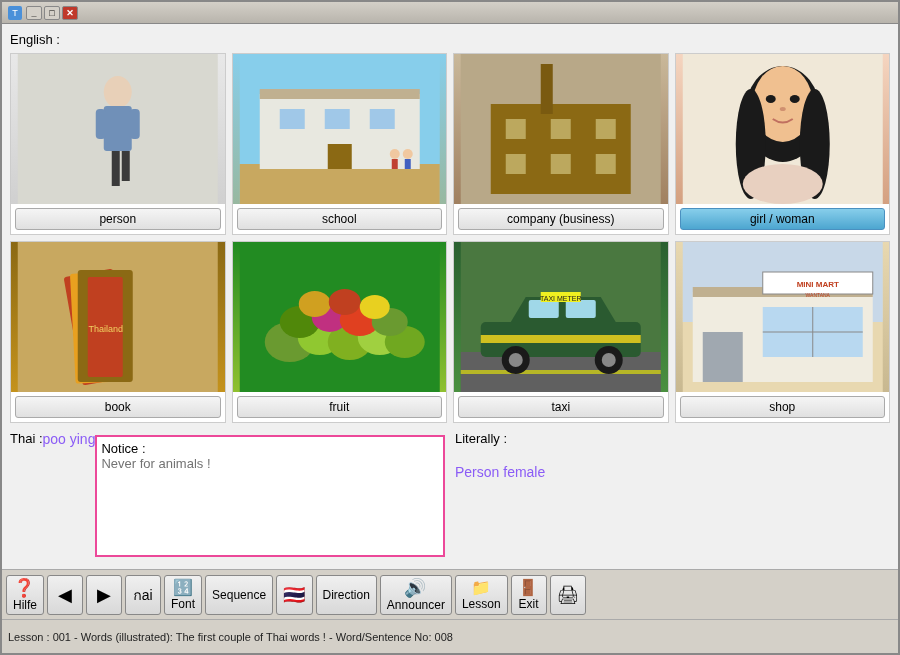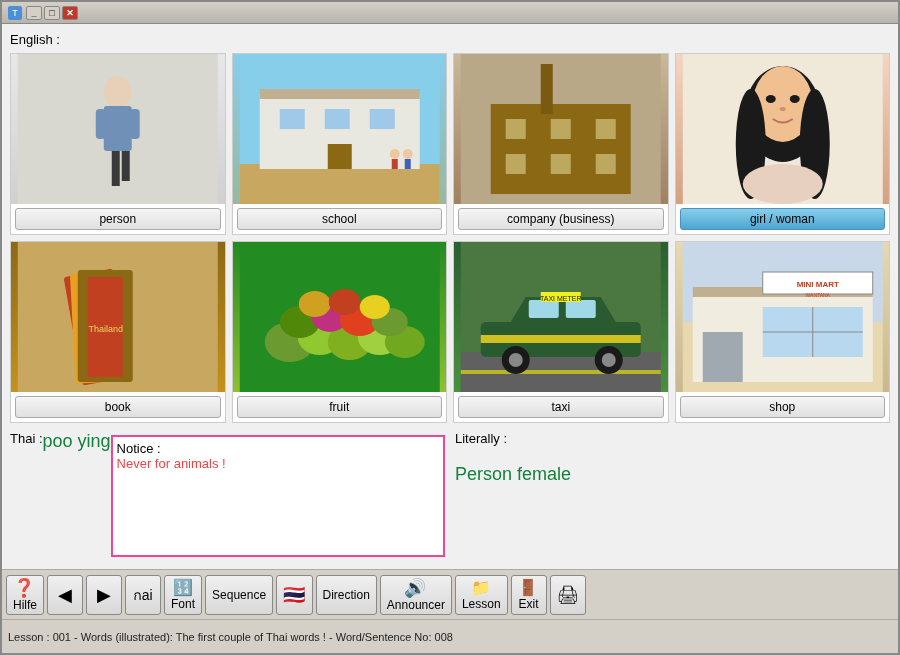--- a/index.html
+++ b/index.html
@@ -134,39 +134,39 @@
       display: flex;
       flex-direction: column;
       gap: 16px;
     }
     .info-label {
       font-size: 13px;
       color: #000;
       margin-bottom: 2px;
     }
     .info-value {
-      font-size: 18px;
-      color: #15803d;
+      font-size: 14px;
+      color: #8b5cf6;
       margin-bottom: 14px;
     }
     .notice-box {
       border: 2px solid #ec4899;
       background: white;
       padding: 4px;
       margin-top: 4px;
       min-height: 40px;
       flex: 1;
     }
     .notice-label {
       font-size: 13px;
       color: #000;
     }
     .notice-value {
       font-size: 13px;
-      color: #ef4444;
+      color: #737373;
     }
     .toolbar {
       height: 50px;
       background: #d4d0c8;
       border-top: 1px solid #aaa;
       display: flex;
       align-items: center;
       padding: 2px 4px;
       gap: 3px;
       flex-shrink: 0;

